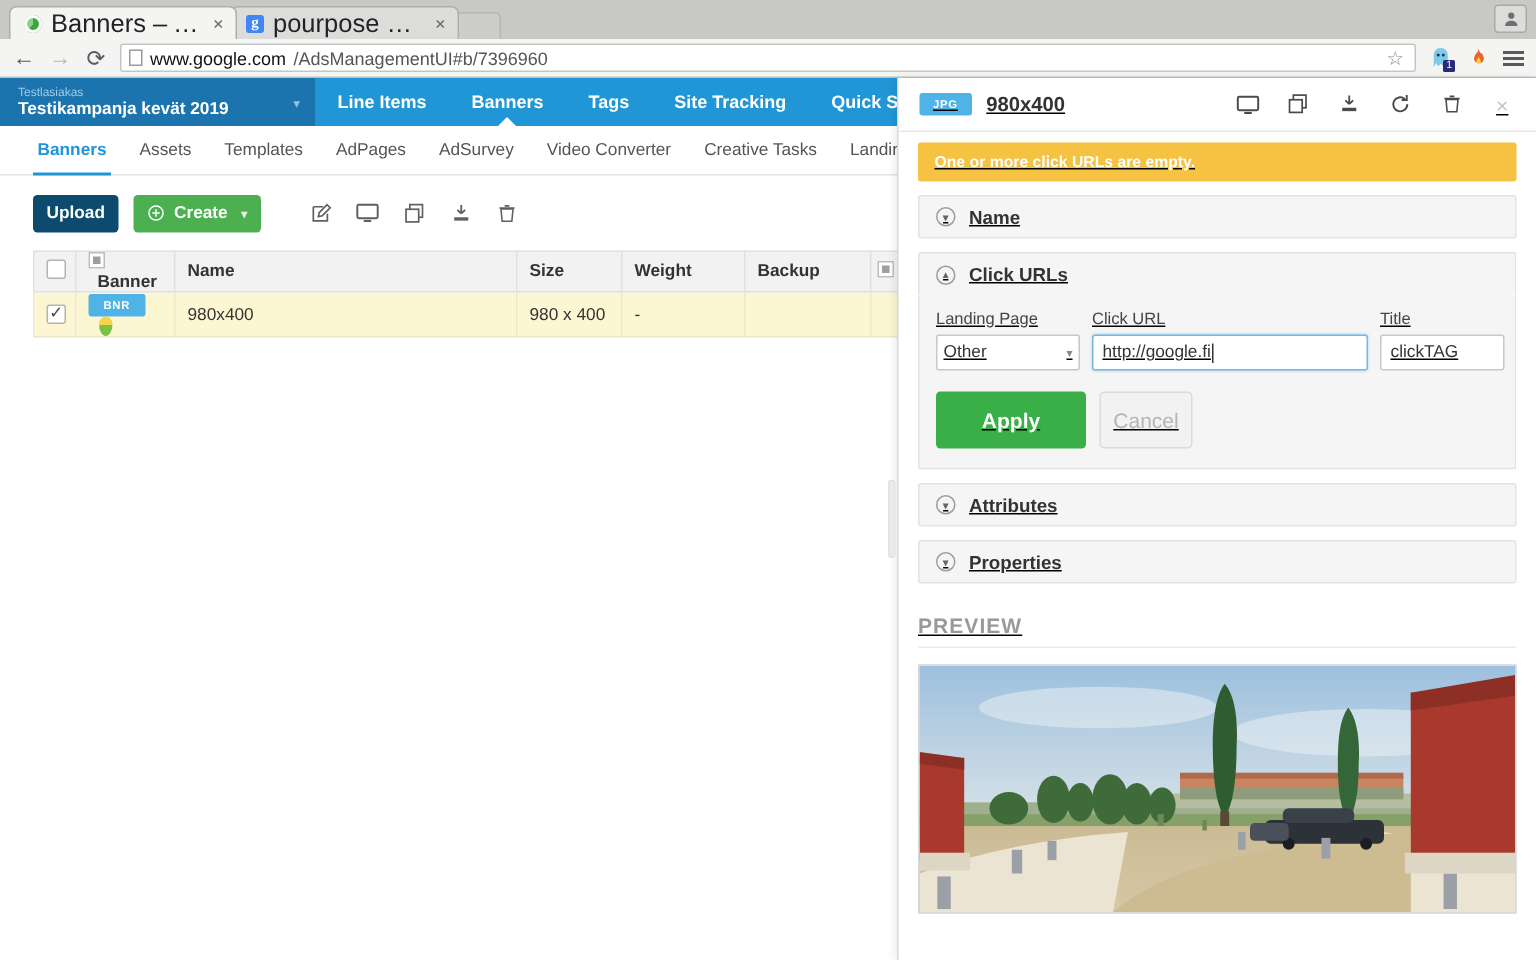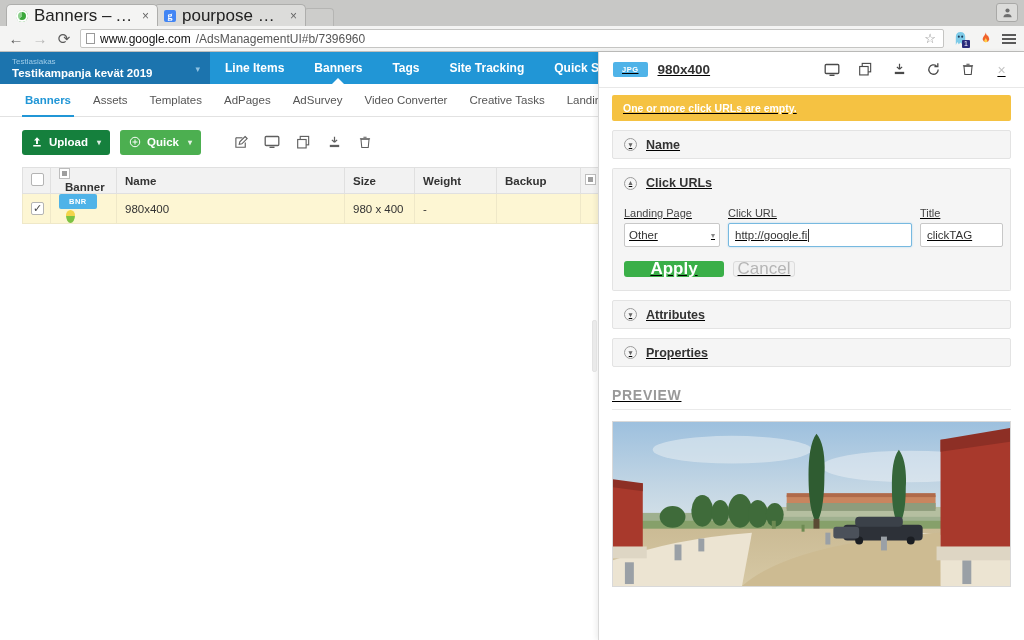--- a/index.html
+++ b/index.html
@@ -109,21 +109,21 @@
   .subnav-item.active::after {
     content:""; position:absolute; bottom:-1px; left:8px; right:8px; height: 2px; background:#2196d6;
   }
   .subnav-caret { margin-left: 5px; font-size: 8px; color:#888; }
 
   .toolbar { height: 50px; display:flex; align-items:center; padding: 0 22px; gap: 10px; }
   .btn {
     height: 25px; border-radius: 3px; display:flex; align-items:center;
     gap: 6px; padding: 0 9px; font-size: 11.5px; color:#fff; font-weight: bold;
   }
-  .btn.upload { background:#15803d; }
+  .btn.upload { background:#0c4a6e;flex-direction:column; }
   .btn.create { background:#4caf50; }
   .btn .caret { font-size: 8px; opacity: .85; margin-left: 3px; }
   .tool-icons { display:flex; align-items:center; gap: 14px; margin-left: 22px; color:#5f5f5f; }
   .tool-ic { width: 17px; height: 17px; display:flex; align-items:center; justify-content:center; }
 
   .table-wrap { padding: 0 22px; }
   .tbl { width: 578px; border-collapse: collapse; table-layout: fixed; }
   .tbl th {
     background:#f2f2f2; border: 1px solid #e0e0e0; height: 26px;
     font-size: 11.5px; color:#333; text-align: left; padding: 0 8px; font-weight: bold;
@@ -210,21 +210,21 @@
   .select .caret { margin-left:auto; font-size:8px; color:#888; }
   .input {
     height: 24px; background:#fff; border:1px solid #c8c8c8; border-radius: 2px;
     display:flex; align-items:center; padding: 0 6px; font-size: 11.5px; color:#333;
   }
   .input.url { width: 184px; border-color:#77b9e0; box-shadow: 0 0 2px rgba(90,170,225,.45); }
   .caret-bar { width:1px; height: 13px; background:#333; margin-left: 1px; }
   .input.title { width: 83px; }
   .btn-row { display:flex; gap: 9px; margin-top: 14px; }
   .btn2 {
-    height: 16px; min-width: 62px; border-radius: 3px; font-size: 17px;
+    height: 38px; min-width: 62px; border-radius: 3px; font-size: 14px;
     display:flex; align-items:center; justify-content:center; font-weight: bold;
   }
   .btn2.apply { background:#3aaf48; color:#fff; width: 100px; }
   .btn2.cancel { background:#f2f2f2; color:#b5b5b5; border:1px solid #dcdcdc; width: 56px; font-weight: normal; }
 
   .preview-label {
     margin: 20px 13px 0 13px; font-size: 14px; color:#999; font-weight: bold;
     letter-spacing: .7px; padding-bottom: 6px; border-bottom: 1px solid #eaeaea;
   }
   .preview-box {
@@ -343,21 +343,21 @@
             <rect x="3" y="12" width="10" height="2" fill="#fff"></rect>
           </svg>
         <span>Upload</span>
         <span class="caret">▾</span>
       </div>
       <div class="btn create">
         <svg width="12" height="12" viewBox="0 0 16 16">
             <circle cx="8" cy="8" r="6.3" fill="none" stroke="#fff" stroke-width="1.3"></circle>
             <path d="M8 4.7v6.6M4.7 8h6.6" stroke="#fff" stroke-width="1.3"></path>
           </svg>
-        <span>Quick</span>
+        <span>Create</span>
         <span class="caret">▾</span>
       </div>
       <div class="tool-icons">
         <span class="tool-ic">
           <svg width="15" height="15" viewBox="0 0 16 16">
               <path d="M2 3h7" stroke="#5f5f5f" stroke-width="1.2" fill="none"></path>
               <path d="M2 3v10h10V8" stroke="#5f5f5f" stroke-width="1.2" fill="none"></path>
               <path d="M11.8 1.6 14 3.8 8.4 9.4l-2.8.6.6-2.8z" fill="none" stroke="#5f5f5f" stroke-width="1.2"></path>
             </svg>
         </span>

